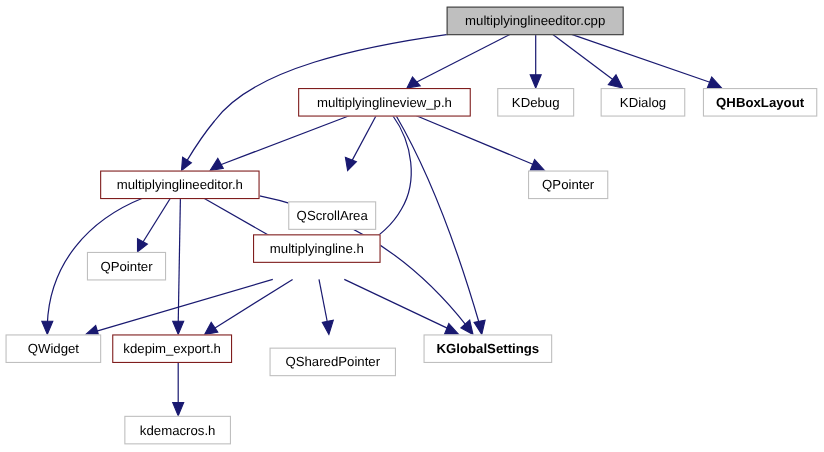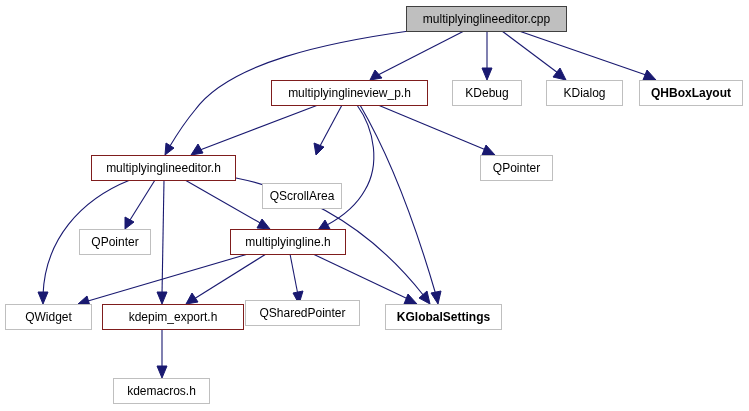--- a/index.html
+++ b/index.html
@@ -104,30 +104,30 @@
 </div>
 <div class="node ext" style="left:262px; top:155px; width:80px;margin-top:28px;">
   <span>QScrollArea</span>
 </div>
 <div class="node ext" style="left:480px; top:155px; width:73px;">
   <span>QPointer</span>
 </div>
 <div class="node ext" style="left:79px; top:229px; width:72px;">
   <span>QPointer</span>
 </div>
-<div class="node local" style="left:230px; top:229px; width:116px;">
+<div class="node local" style="left:230px; top:213px; width:116px;">
   <span>multiplyingline.h</span>
 </div>
 <div class="node ext" style="left:5px; top:304px; width:87px;">
   <span>QWidget</span>
 </div>
-<div class="node local" style="left:102px; top:304px; width:142px;">
+<div class="node local" style="left:102px; top:304px; width:109px;">
   <span>kdepim_export.h</span>
 </div>
-<div class="node ext" style="left:245px; top:300px; width:115px;">
+<div class="node ext" style="left:245px; top:316px; width:115px;">
   <span>QSharedPointer</span>
 </div>
 <div class="node ext" style="left:385px; top:304px; width:117px;font-weight:bold;">
   <span>KGlobalSettings</span>
 </div>
 <div class="node ext" style="left:113px; top:378px; width:97px;">
   <span>kdemacros.h</span>
 </div>
 
 </body></html>

